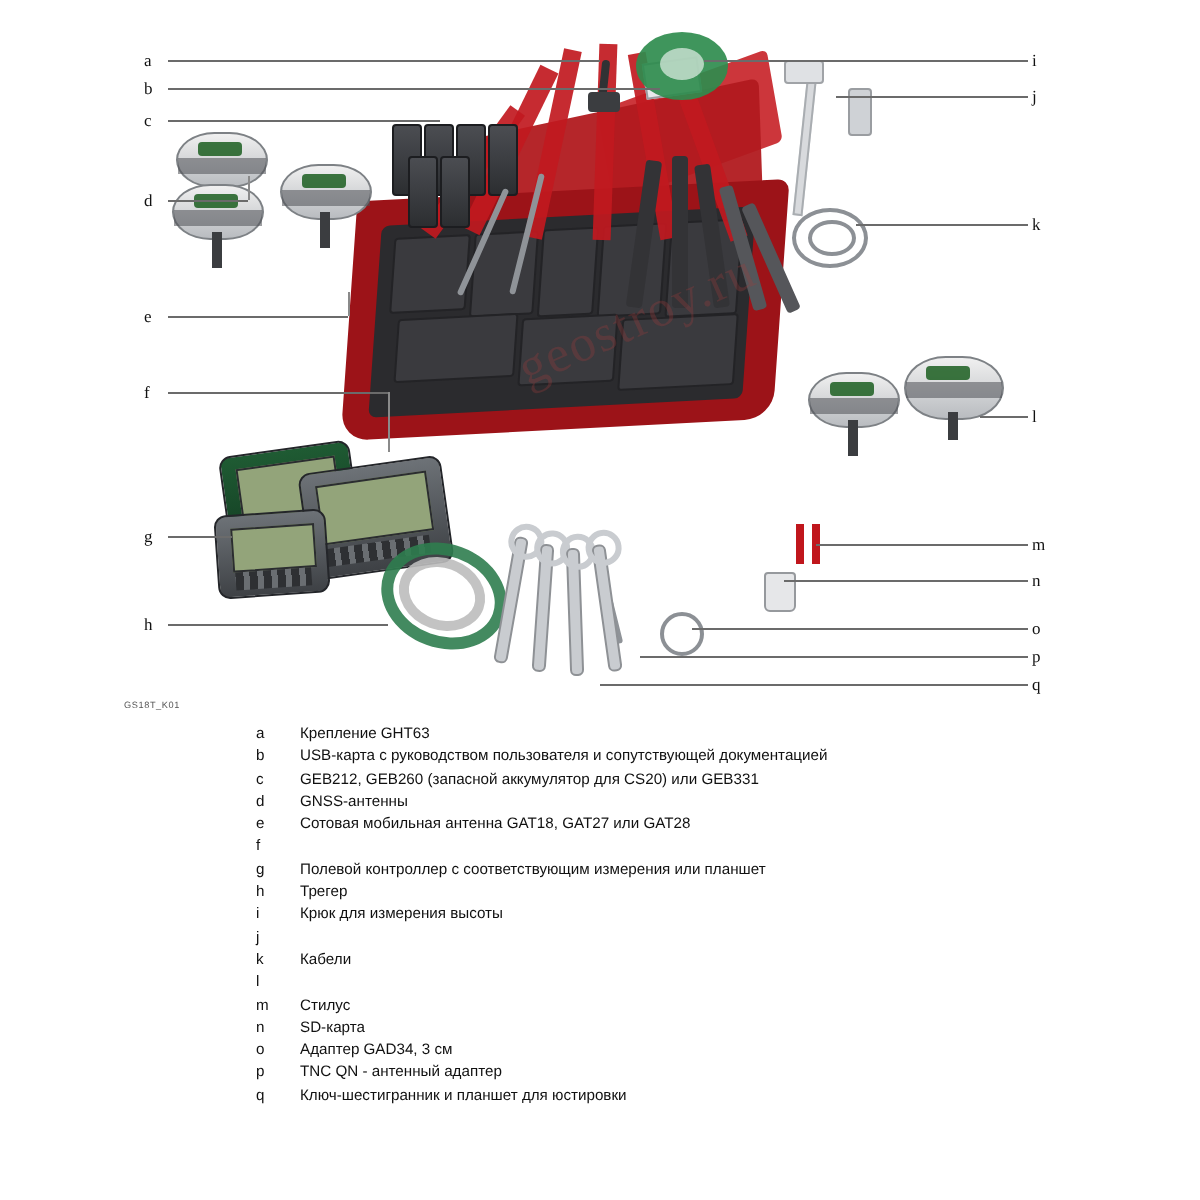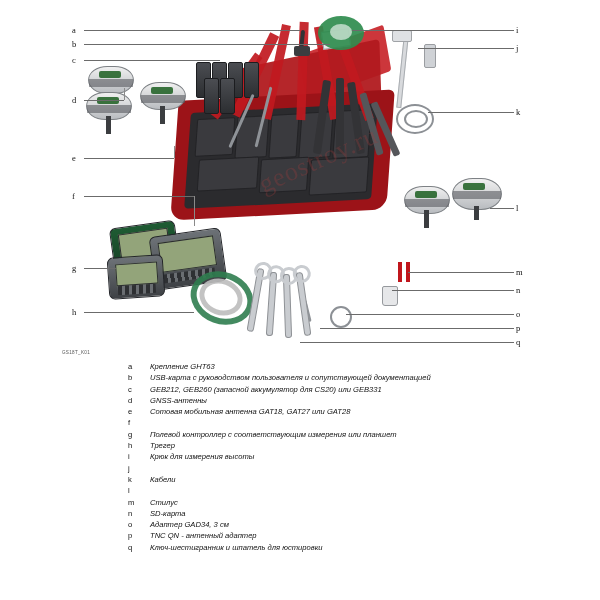--- a/index.html
+++ b/index.html
@@ -305,21 +305,20 @@
     width: 22px;
     flex: 0 0 22px;
     text-align: left;
     padding-left: 128px;
     box-sizing: content-box;
     font-size: 7.6px;
   }
   .legend-text {
     flex: 1 1 auto;
     padding-right: 14px;
-    font-style: italic;
   }
 </style>
 </head>
 <body>
 
 <div id="page">
 
   <div class="illustration">
 
     <div class="case-lid2"></div>
@@ -551,17 +550,17 @@
       <div class="legend-text">Адаптер GAD34, 3 см</div>
     </div>
 
     <div class="legend-row">
       <div class="legend-key">p</div>
       <div class="legend-text">TNC QN - антенный адаптер</div>
     </div>
 
     <div class="legend-row">
       <div class="legend-key">q</div>
-      <div class="legend-text">Ключ-шестигранник и шпатель для юстировки</div>
+      <div class="legend-text">Ключ-шестигранник и планшет для юстировки</div>
     </div>
 
   </div>
 </div>
 
 </body></html>

